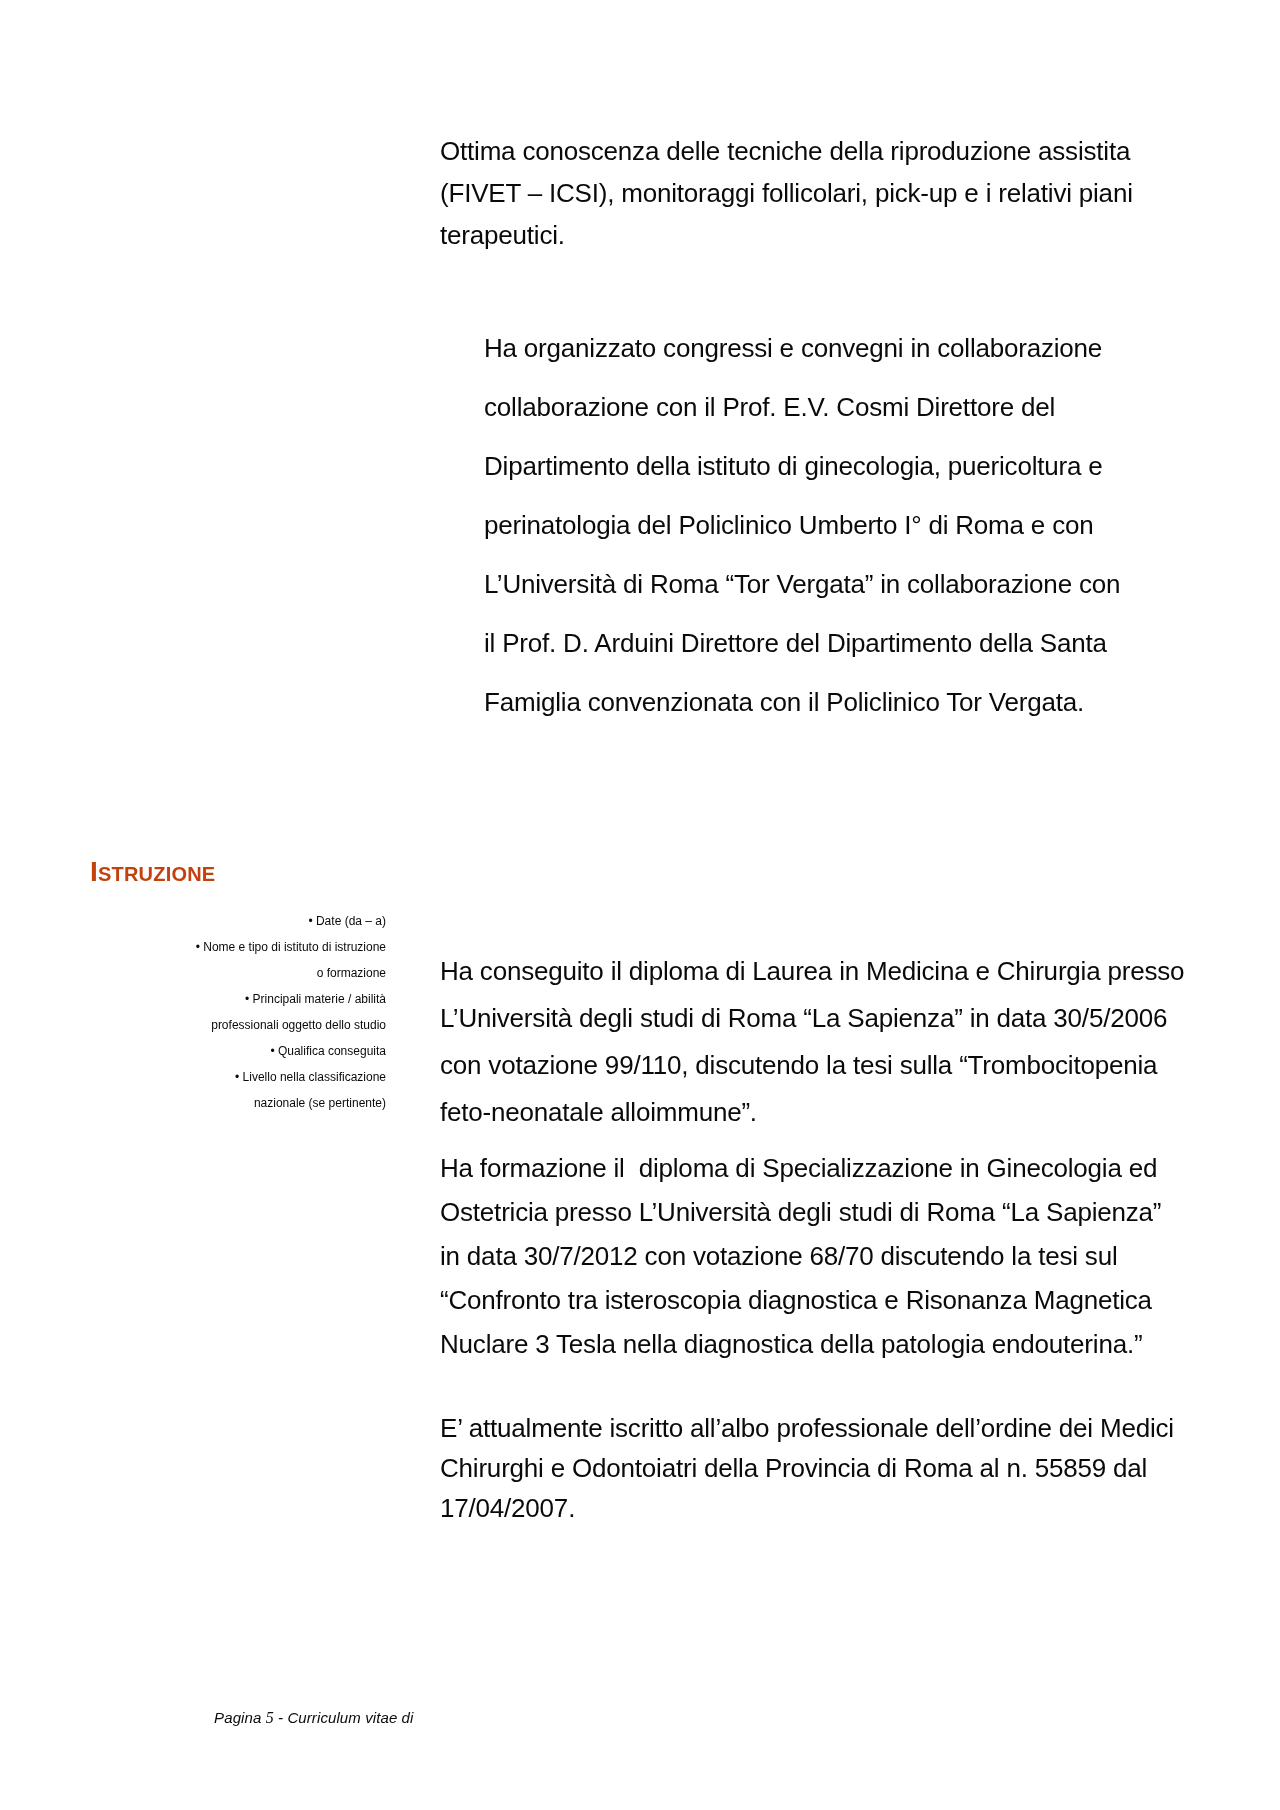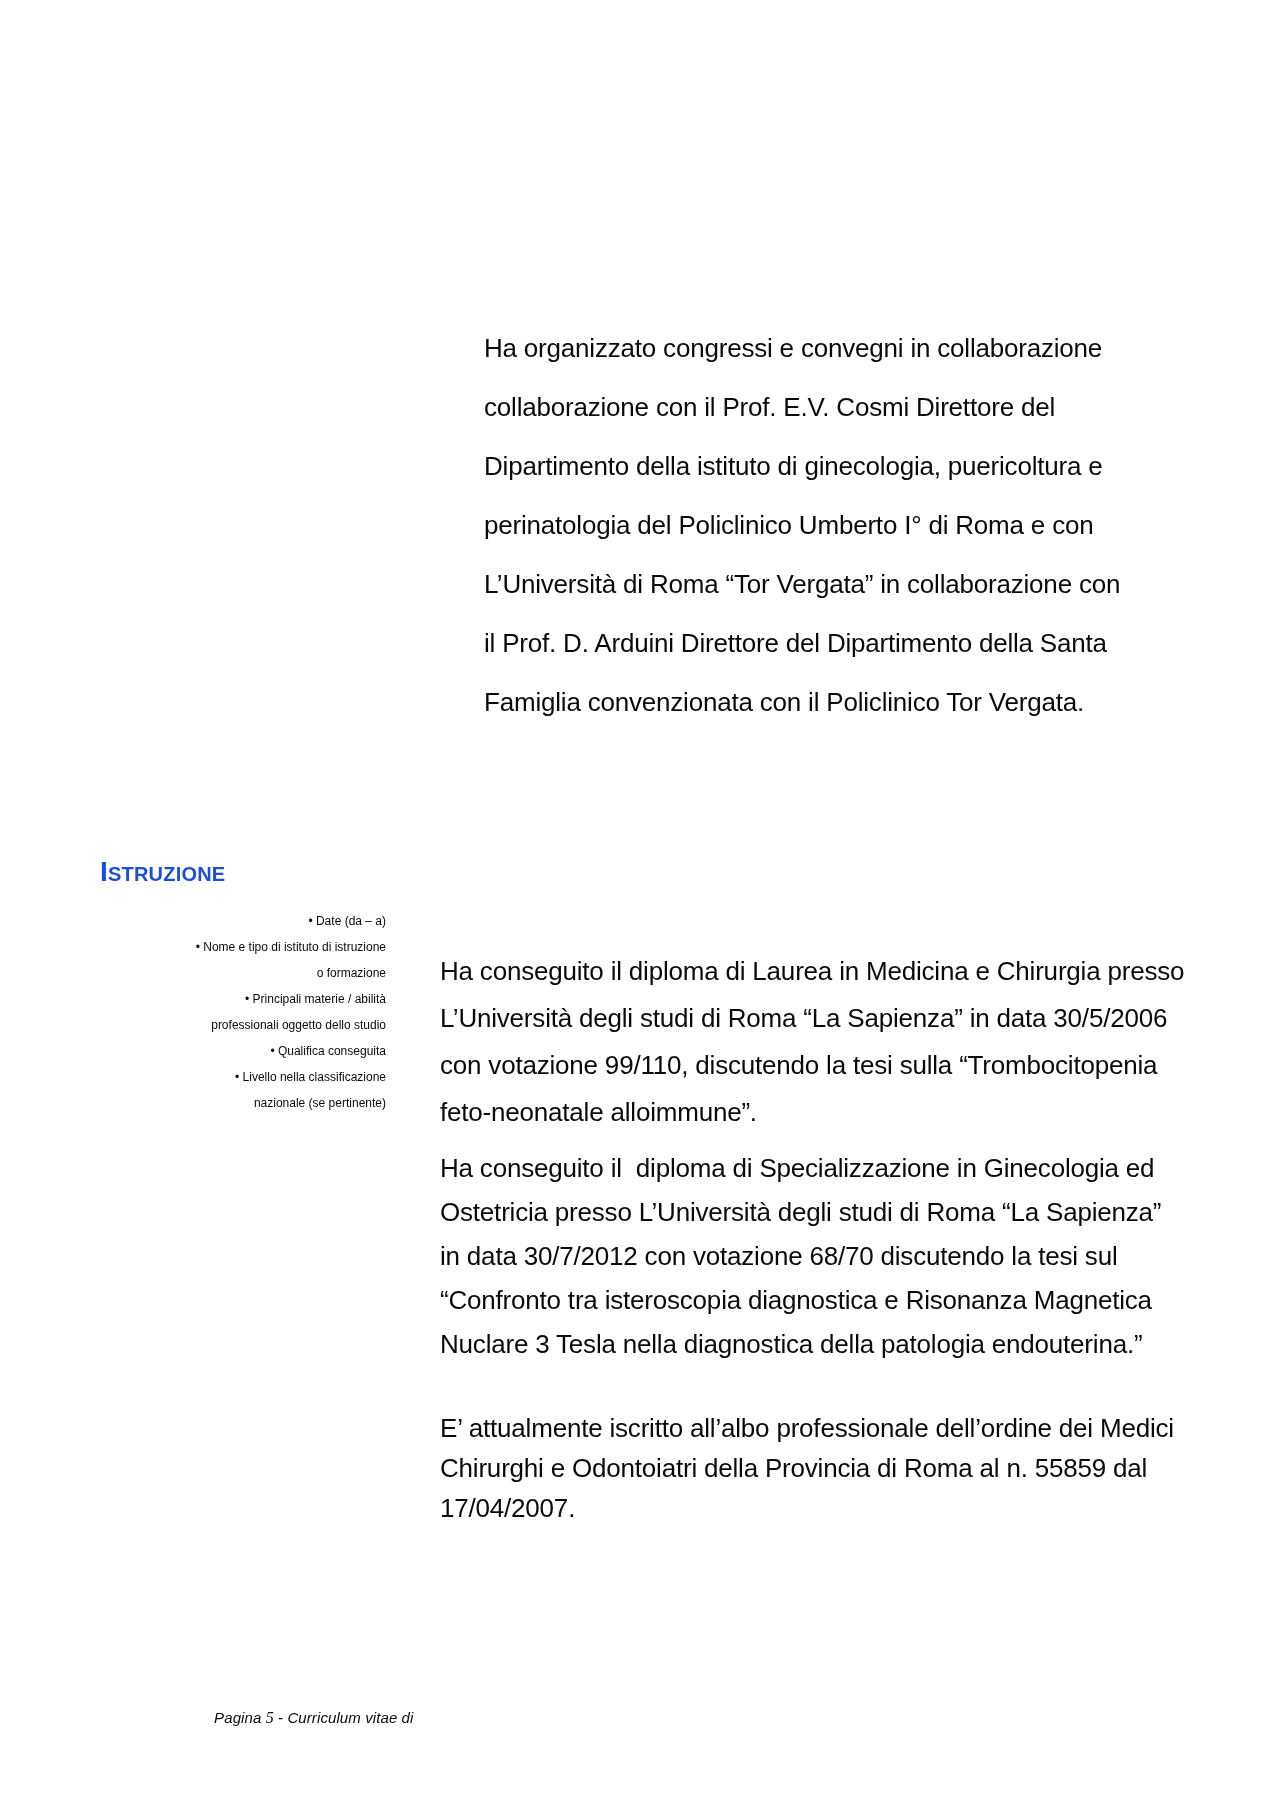--- a/index.html
+++ b/index.html
@@ -32,22 +32,21 @@
   .para-albo      { top: 1408px; line-height: 40px; }
 
   .section-heading {
     position: absolute;
     left: 90px;
     top: 856px;
     font-size: 28px;
     font-weight: bold;
     font-variant: small-caps;
     letter-spacing: 0.2px;
-    color: #1d4ed8;
-    margin-left: 10px;
+    color: #c2410c;
   }
 
   .label-col {
     position: absolute;
     left: 56px;
     top: 908px;
     width: 330px;
     text-align: right;
     font-size: 12px;
     line-height: 26px;
@@ -67,20 +66,25 @@
   .page-footer .page-number {
     font-family: "Liberation Serif", serif;
     font-size: 16px;
   }
 </style>
 </head>
 <body>
 
 <div class="page">
 
+  <div class="main-text para-skills">
+      <div class="line">Ottima conoscenza delle tecniche della riproduzione assistita</div>
+      <div class="line">(FIVET – ICSI), monitoraggi follicolari, pick-up e i relativi piani</div>
+      <div class="line">terapeutici.</div>
+    </div>
 
   <div class="main-text para-congress">
       <div class="line">Ha organizzato congressi e convegni in collaborazione</div>
       <div class="line">collaborazione con il Prof. E.V. Cosmi Direttore del</div>
       <div class="line">Dipartimento della istituto di ginecologia, puericoltura e</div>
       <div class="line">perinatologia del Policlinico Umberto I° di Roma e con</div>
       <div class="line">L’Università di Roma “Tor Vergata” in collaborazione con</div>
       <div class="line">il Prof. D. Arduini Direttore del Dipartimento della Santa</div>
       <div class="line">Famiglia convenzionata con il Policlinico Tor Vergata.</div>
     </div>
@@ -109,21 +113,21 @@
     </div>
 
   <div class="main-text para-laurea">
       <div class="line">Ha conseguito il diploma di Laurea in Medicina e Chirurgia presso</div>
       <div class="line">L’Università degli studi di Roma “La Sapienza” in data 30/5/2006</div>
       <div class="line">con votazione 99/110, discutendo la tesi sulla “Trombocitopenia</div>
       <div class="line">feto-neonatale alloimmune”.</div>
     </div>
 
   <div class="main-text para-spec">
-      <div class="line">Ha conseguito il  diploma di Specializzazione in Ginecologia ed</div>
+      <div class="line">Ha formazione il  diploma di Specializzazione in Ginecologia ed</div>
       <div class="line">Ostetricia presso L’Università degli studi di Roma “La Sapienza”</div>
       <div class="line">in data 30/7/2012 con votazione 68/70 discutendo la tesi sul</div>
       <div class="line">“Confronto tra isteroscopia diagnostica e Risonanza Magnetica</div>
       <div class="line">Nuclare 3 Tesla nella diagnostica della patologia endouterina.”</div>
     </div>
 
   <div class="main-text para-albo">
       <div class="line">E’ attualmente iscritto all’albo professionale dell’ordine dei Medici</div>
       <div class="line">Chirurghi e Odontoiatri della Provincia di Roma al n. 55859 dal</div>
       <div class="line">17/04/2007.</div>

